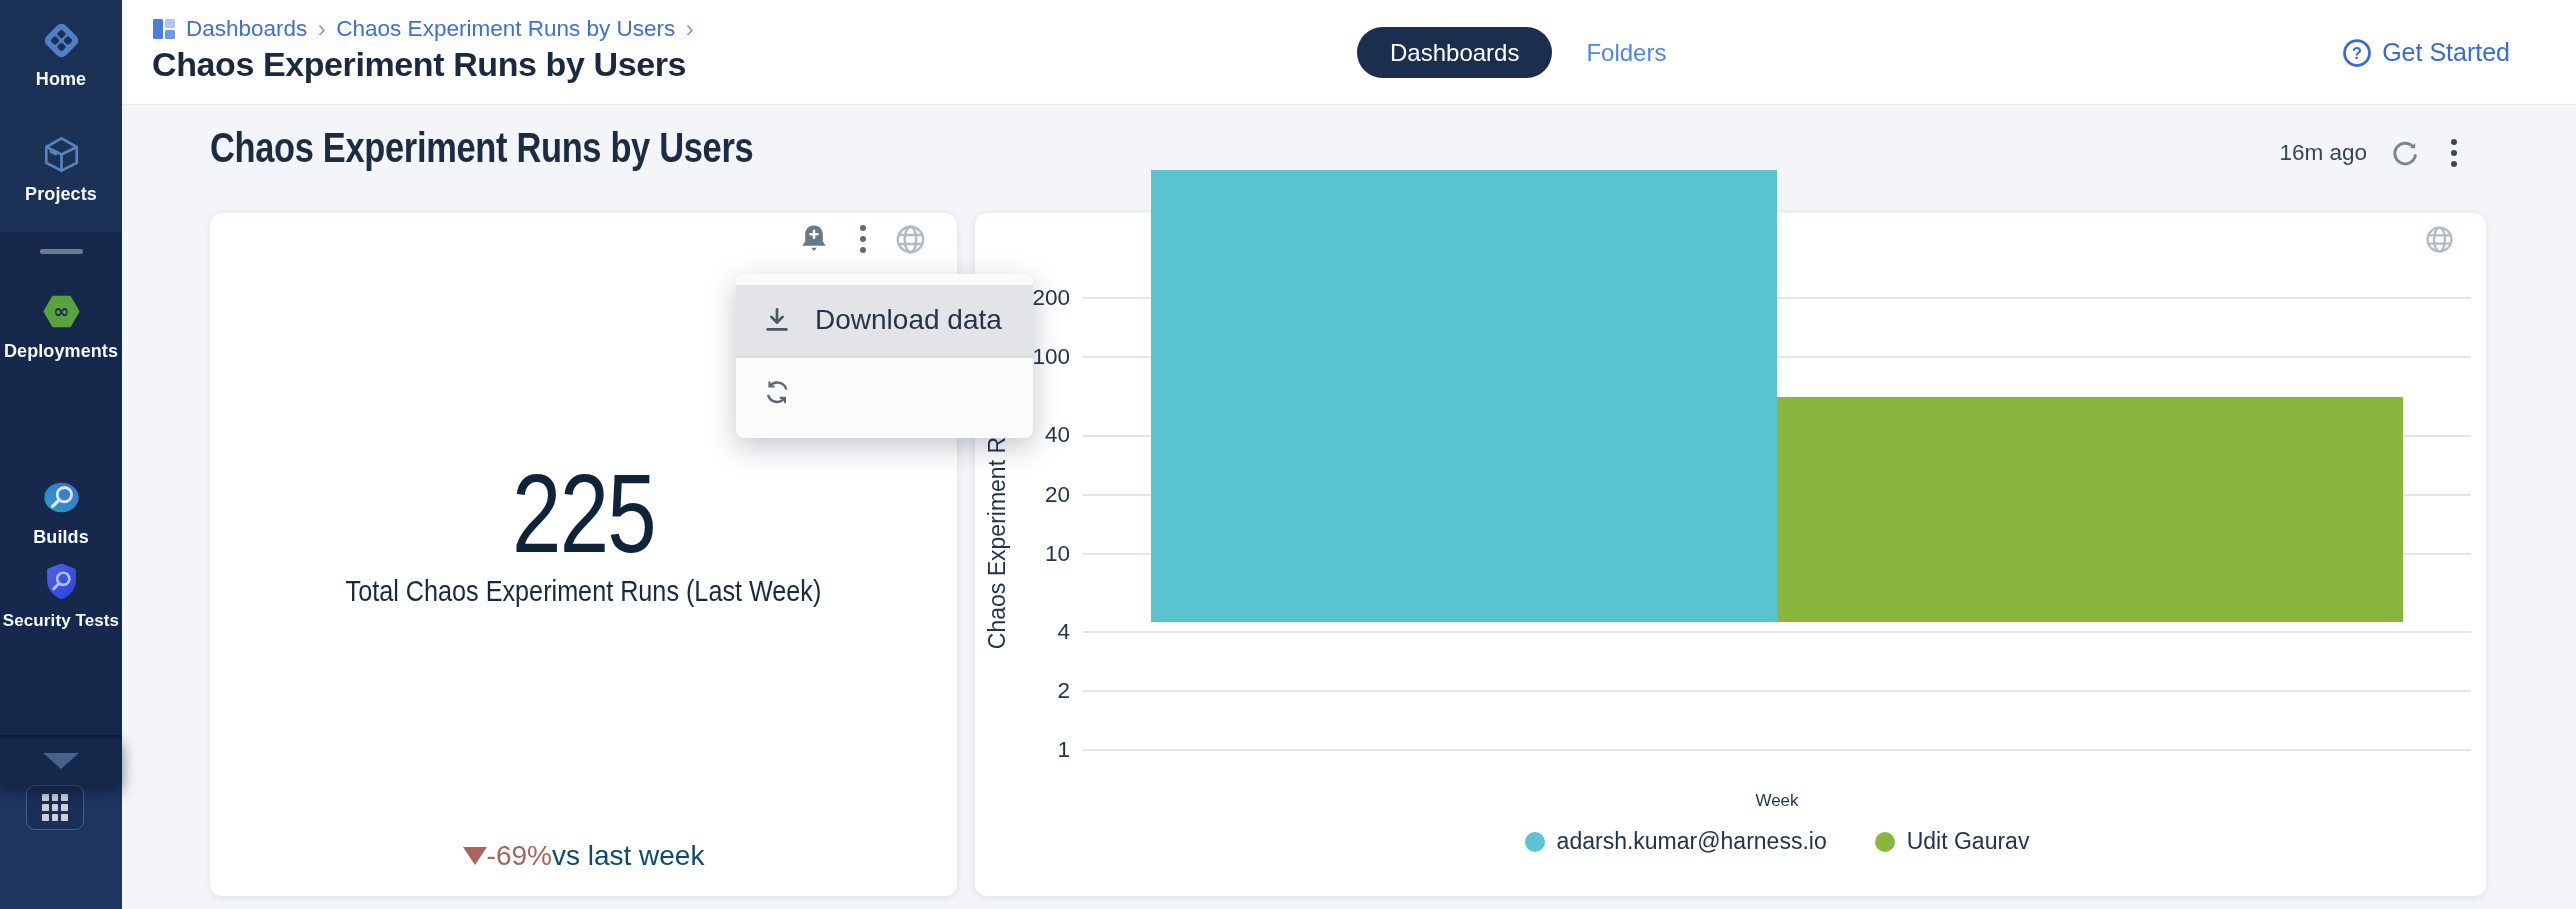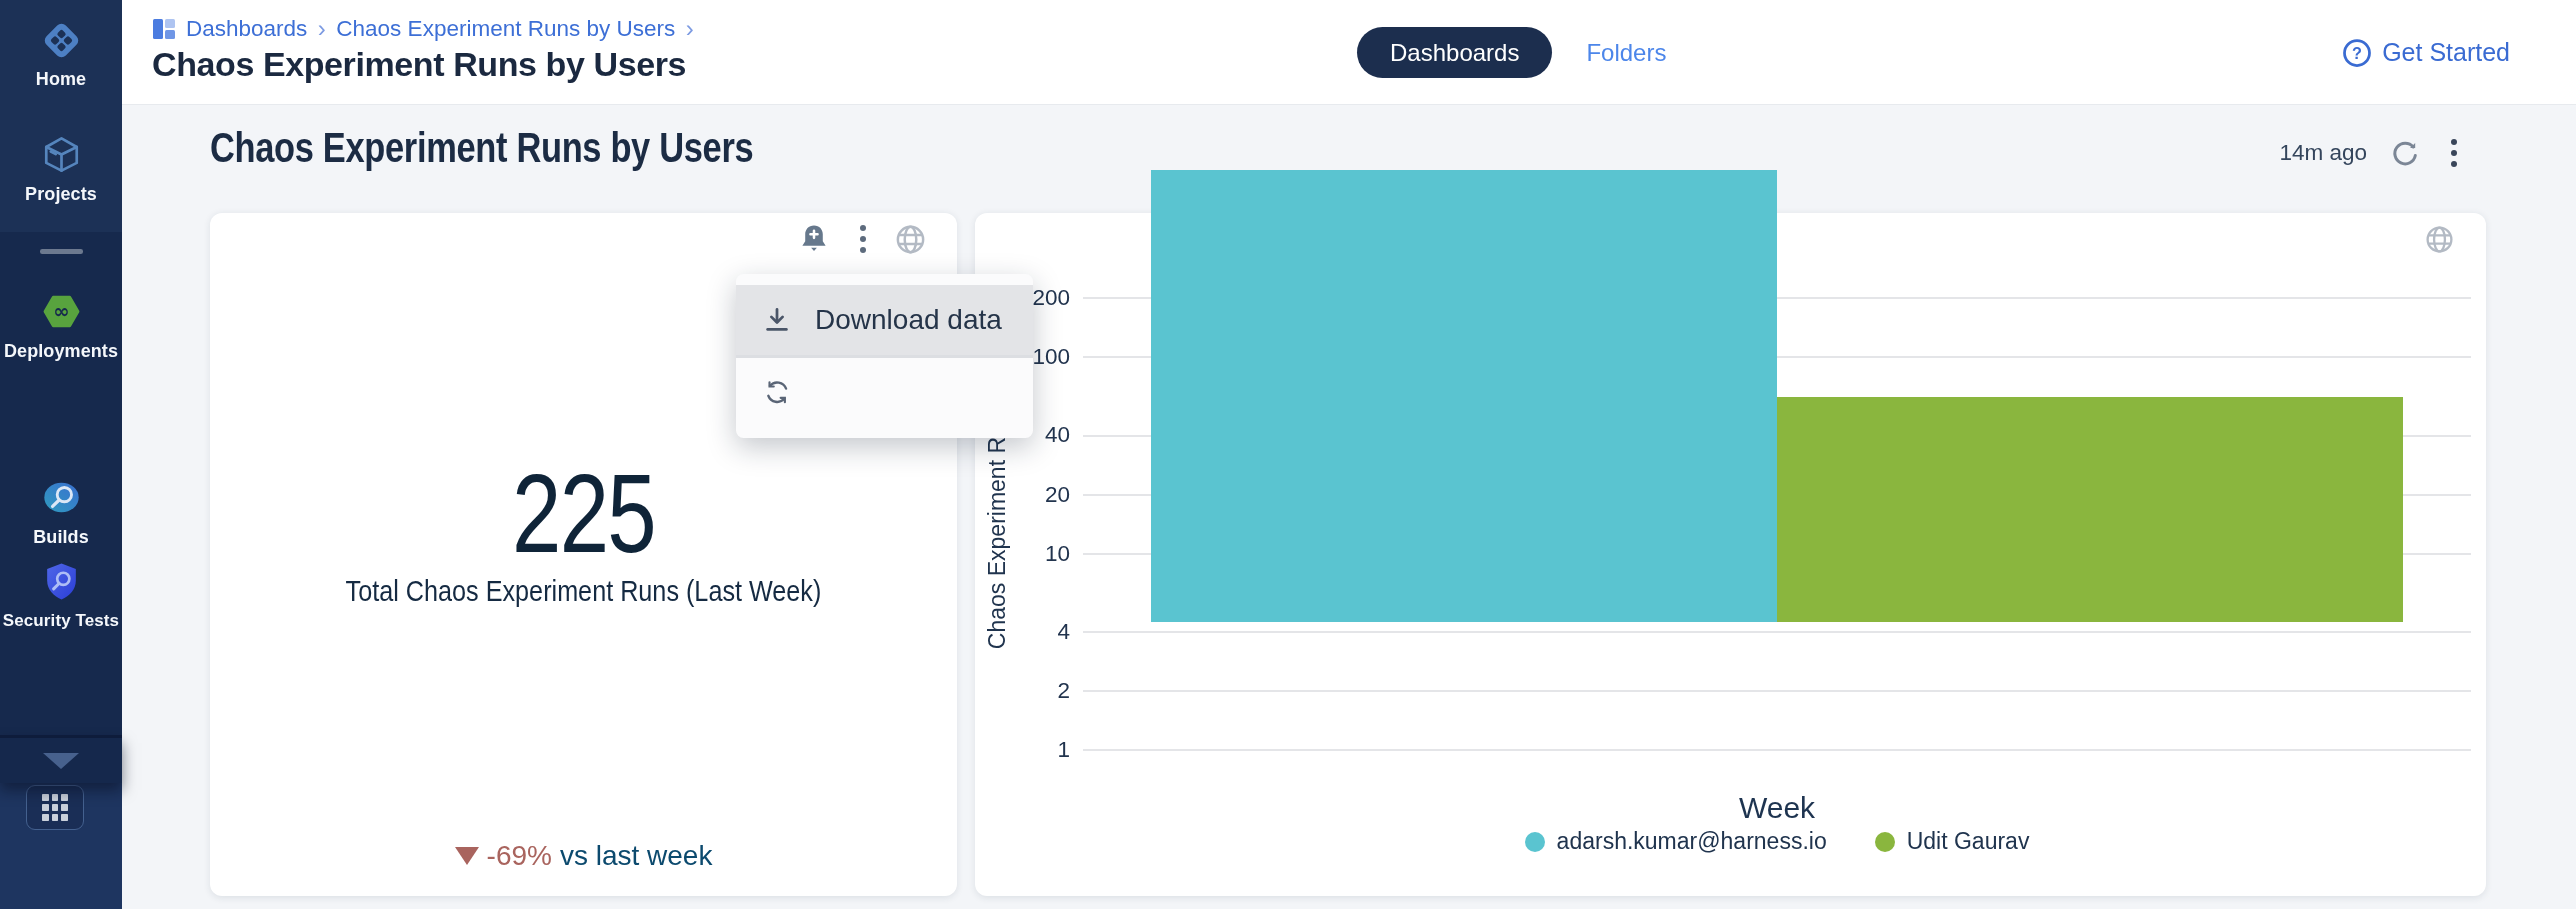--- a/index.html
+++ b/index.html
@@ -56,37 +56,37 @@
           box-shadow: 0 1.5px 7.5px rgba(30,45,70,.10); }
   #stat-card { left: 210px; width: 747px; }
   #chart-card { left: 975px; width: 1511px; }
 
   
   #stat-icons { position: absolute; right: 30px; top: 9px; display: flex; align-items: center; gap: 21px; }
   #stat-value { position: absolute; left: 0; right: 0; top: 246px; text-align: center; font-size: 111px; font-weight: 500;
                 color: #0f2438; line-height: 1; transform: scaleX(.8); letter-spacing: -2.2px; }
   #stat-caption { position: absolute; left: 0; right: 0; top: 361px; text-align: center; font-size: 30px; color: #152a42;
                   transform: scaleX(.84); }
-  #stat-delta { position: absolute; left: 0; right: 0; top: 627px; display: flex; align-items: center; justify-content: center; gap: 8px; }
+  #stat-delta { position: absolute; left: 0; right: 0; top: 627px; display: flex; align-items: center; justify-content: center; gap: 0; }
   #delta-triangle { width: 0; height: 0; border-left: 12.7px solid transparent; border-right: 12.7px solid transparent; border-top: 18px solid #a9645e; }
   #delta-value { font-size: 28px; color: #a9645e; }
   #delta-caption { font-size: 28px; color: #0c4a6e; }
 
   
   #chart-title { position: absolute; left: 0; right: 0; top: 9px; text-align: center; font-size: 35px; font-weight: 500; color: #132a43; }
   #chart-globe { position: absolute; right: 31px; top: 10.5px; }
   #ylabel-wrap { position: absolute; left: 1.5px; top: 85px; width: 42px; height: 452px; display: flex; align-items: center; justify-content: center; }
   #ylabel-wrap span { transform: rotate(-90deg); white-space: nowrap; font-size: 23px; color: #20344e; }
   #plot { position: absolute; left: 108px; top: 85px; width: 1388px; height: 324px; }
   .gridline { position: absolute; left: 0; width: 100%; height: 1.5px; background: #e4e5e8; }
   .tick-label { position: absolute; left: -97px; width: 84px; text-align: right; transform: translateY(-50%);
                 font-size: 22.5px; color: #22344e; }
   .bar { position: absolute; bottom: 0; cursor: pointer; }
   #xtick { position: absolute; left: 108px; width: 1388px; top: 546px; text-align: center; font-size: 23px; color: #1e3450; }
-  #xaxis-title { position: absolute; left: 108px; width: 1388px; top: 578px; text-align: center; font-size: 30px; color: #1e3450; }
+  #xaxis-title { position: absolute; left: 108px; width: 1388px; top: 578px; text-align: center; font-size: 17px; color: #1e3450; }
   #legend { position: absolute; left: 108px; width: 1388px; top: 615px; display: flex; justify-content: center; gap: 48px; }
   .legend-item { display: flex; align-items: center; gap: 12px; cursor: pointer; }
   .legend-dot { width: 20px; height: 20px; border-radius: 50%; }
   .legend-label { font-size: 23px; color: #20344e; }
 
   
   #context-menu { position: absolute; left: 736px; top: 274px; width: 297px; background: #fbfbfc; border-radius: 7.5px;
                   box-shadow: 0 9px 28.4px rgba(20,30,50,.25); z-index: 50; padding: 10.5px 0; }
   .menu-row { height: 70px; display: flex; align-items: center; padding: 0 25.5px; gap: 22.5px; font-size: 28px; color: #253449; cursor: pointer; }
   .menu-row.hovered { background: #e3e4e7; }
@@ -214,21 +214,21 @@
       <svg width="30" height="30" viewBox="0 0 24 24">
         <circle cx="12" cy="12" r="10" fill="none" stroke="#3a6bd2" stroke-width="2.2"></circle>
         <text x="12" y="16.6" text-anchor="middle" font-size="13" font-weight="bold" fill="#3a6bd2" font-family="Liberation Sans, sans-serif">?</text>
       </svg>
       <span class="gs-label">Get Started</span>
     </div>
   </header>
 
   <div id="dash-title" class="condensed">Chaos Experiment Runs by Users</div>
   <div id="toolbar-right">
-    <span id="last-refresh">14m ago</span>
+    <span id="last-refresh">16m ago</span>
     <span class="icon-btn">
       <svg width="31" height="31" viewBox="0 0 24 24" fill="none">
         <path d="M19.6 13.6A8 8 0 1 1 18 7" stroke="#7b8696" stroke-width="2.3" stroke-linecap="round"></path>
         <path d="M19.5 3.8v4h-4z" fill="#7b8696"></path>
       </svg>
     </span>
     <span class="kebab dark">
         <i></i>
         <i></i>
         <i></i>

